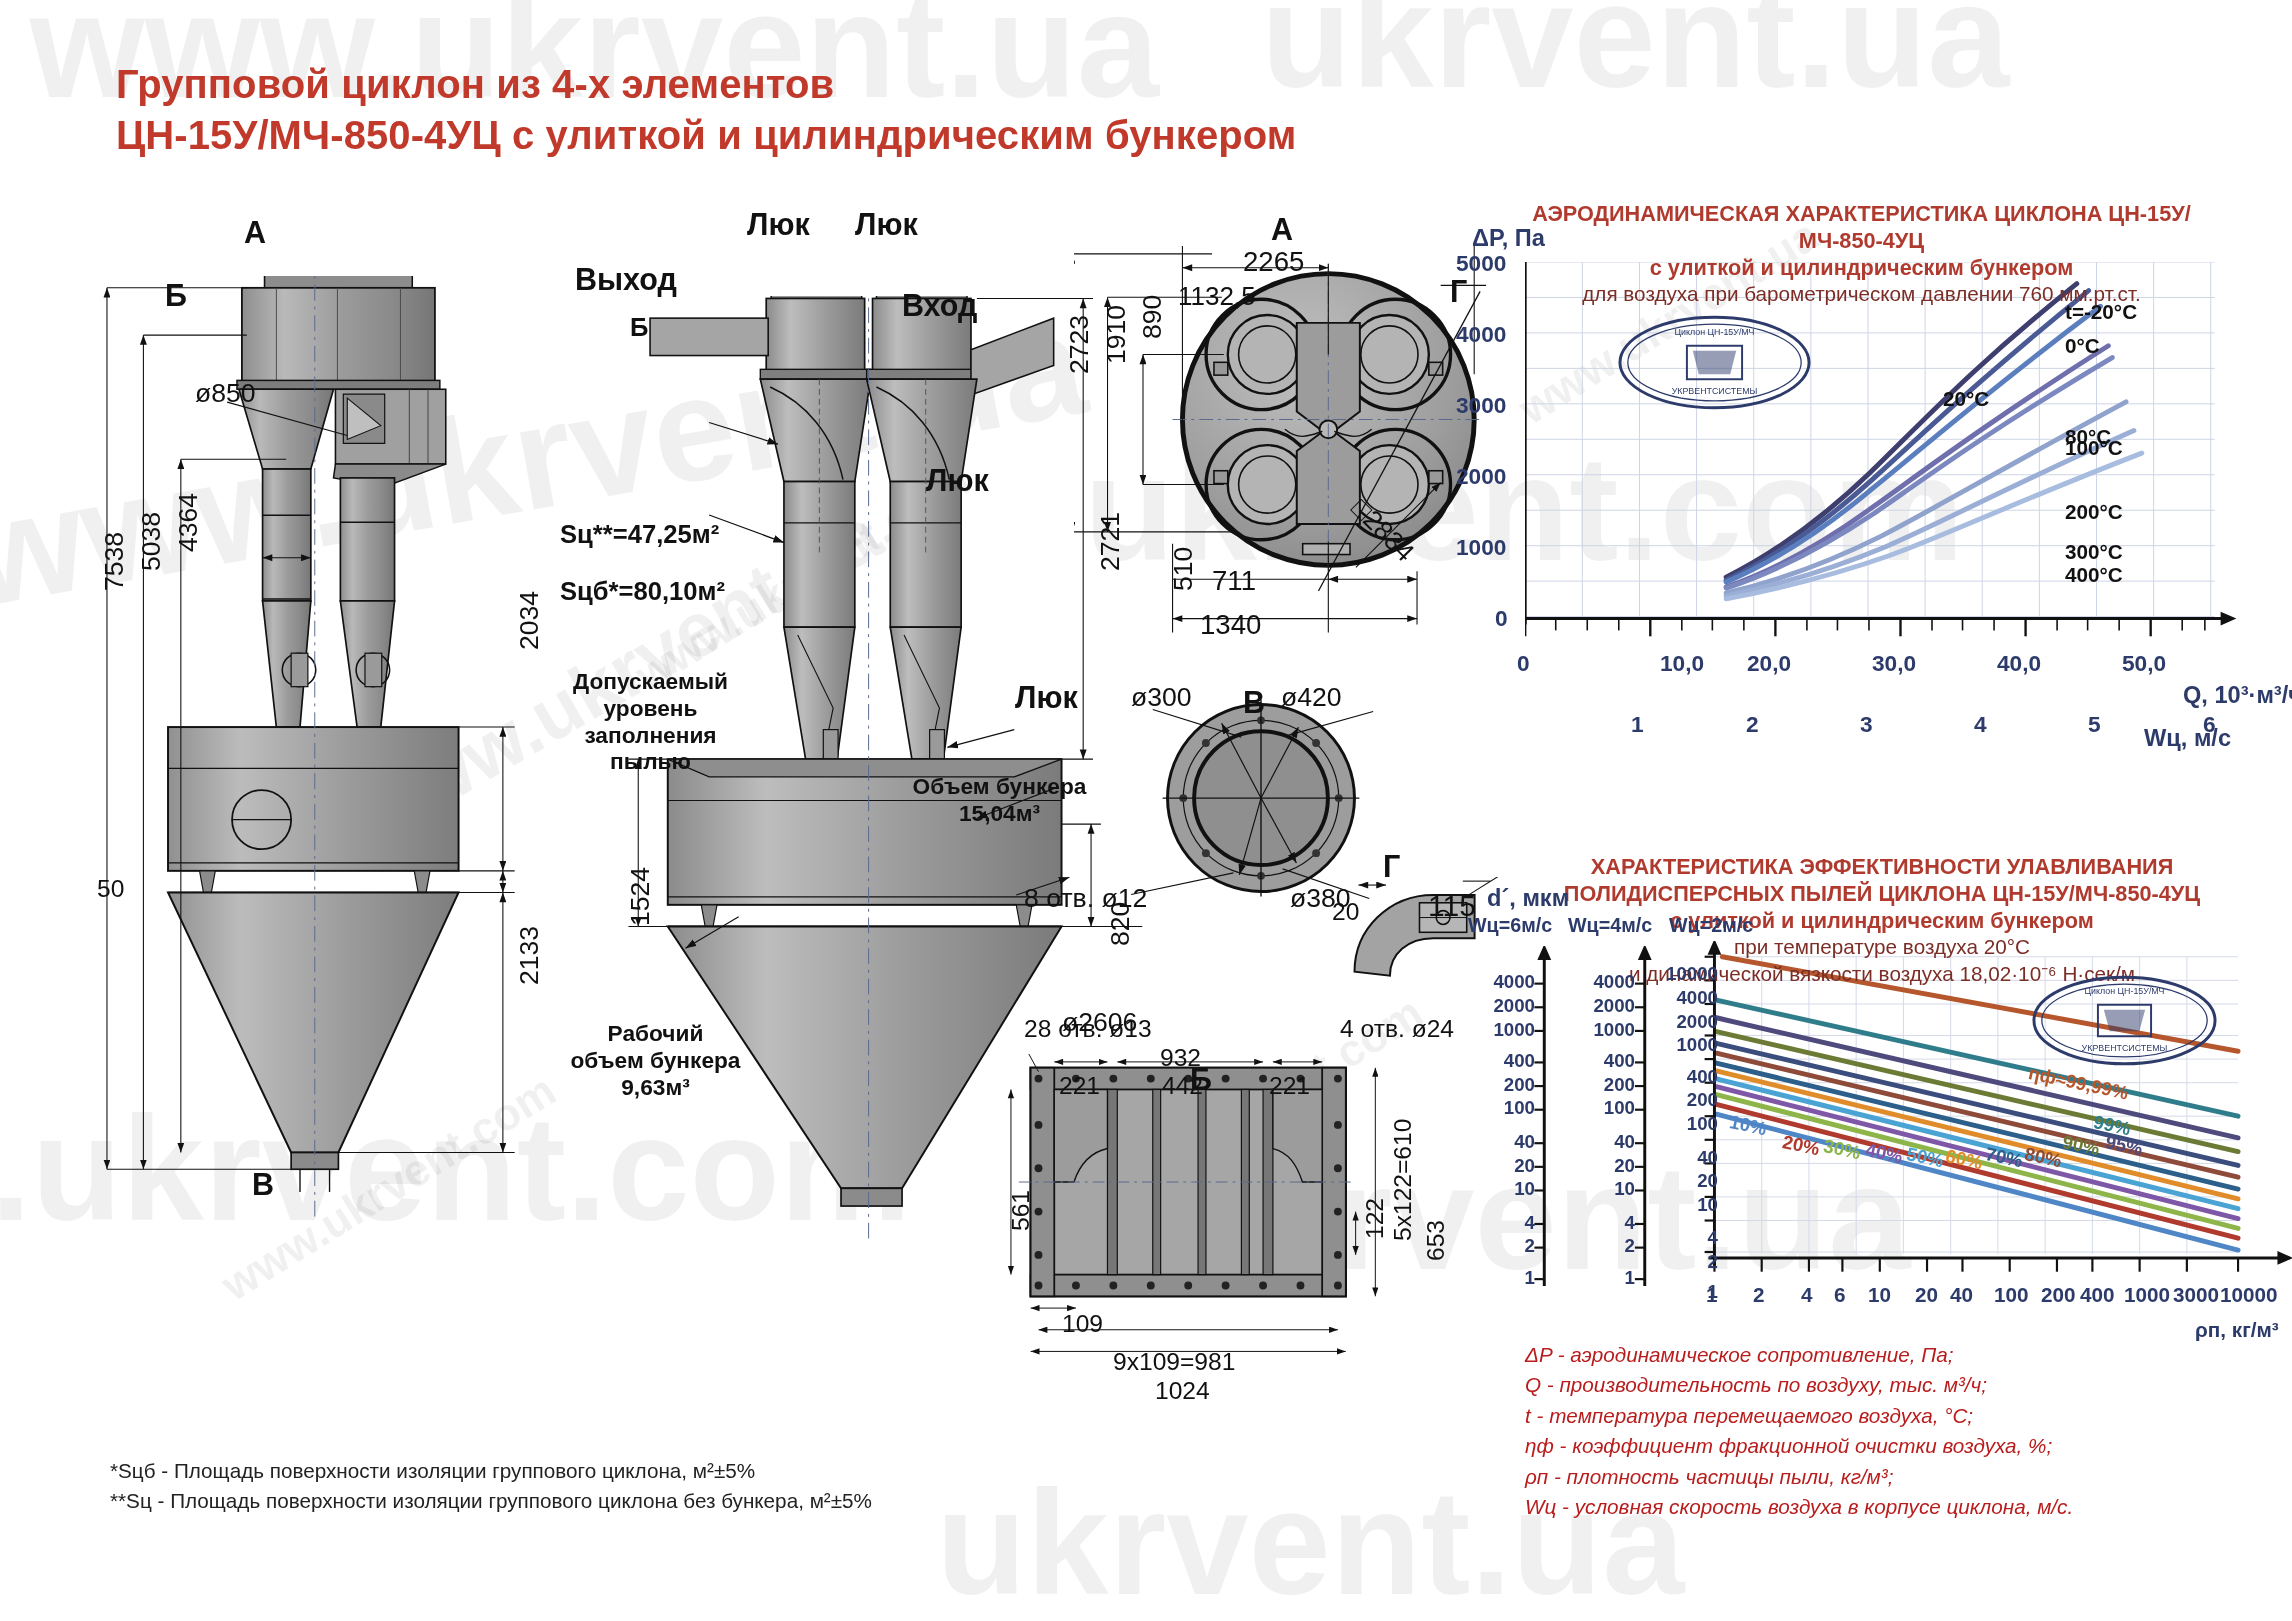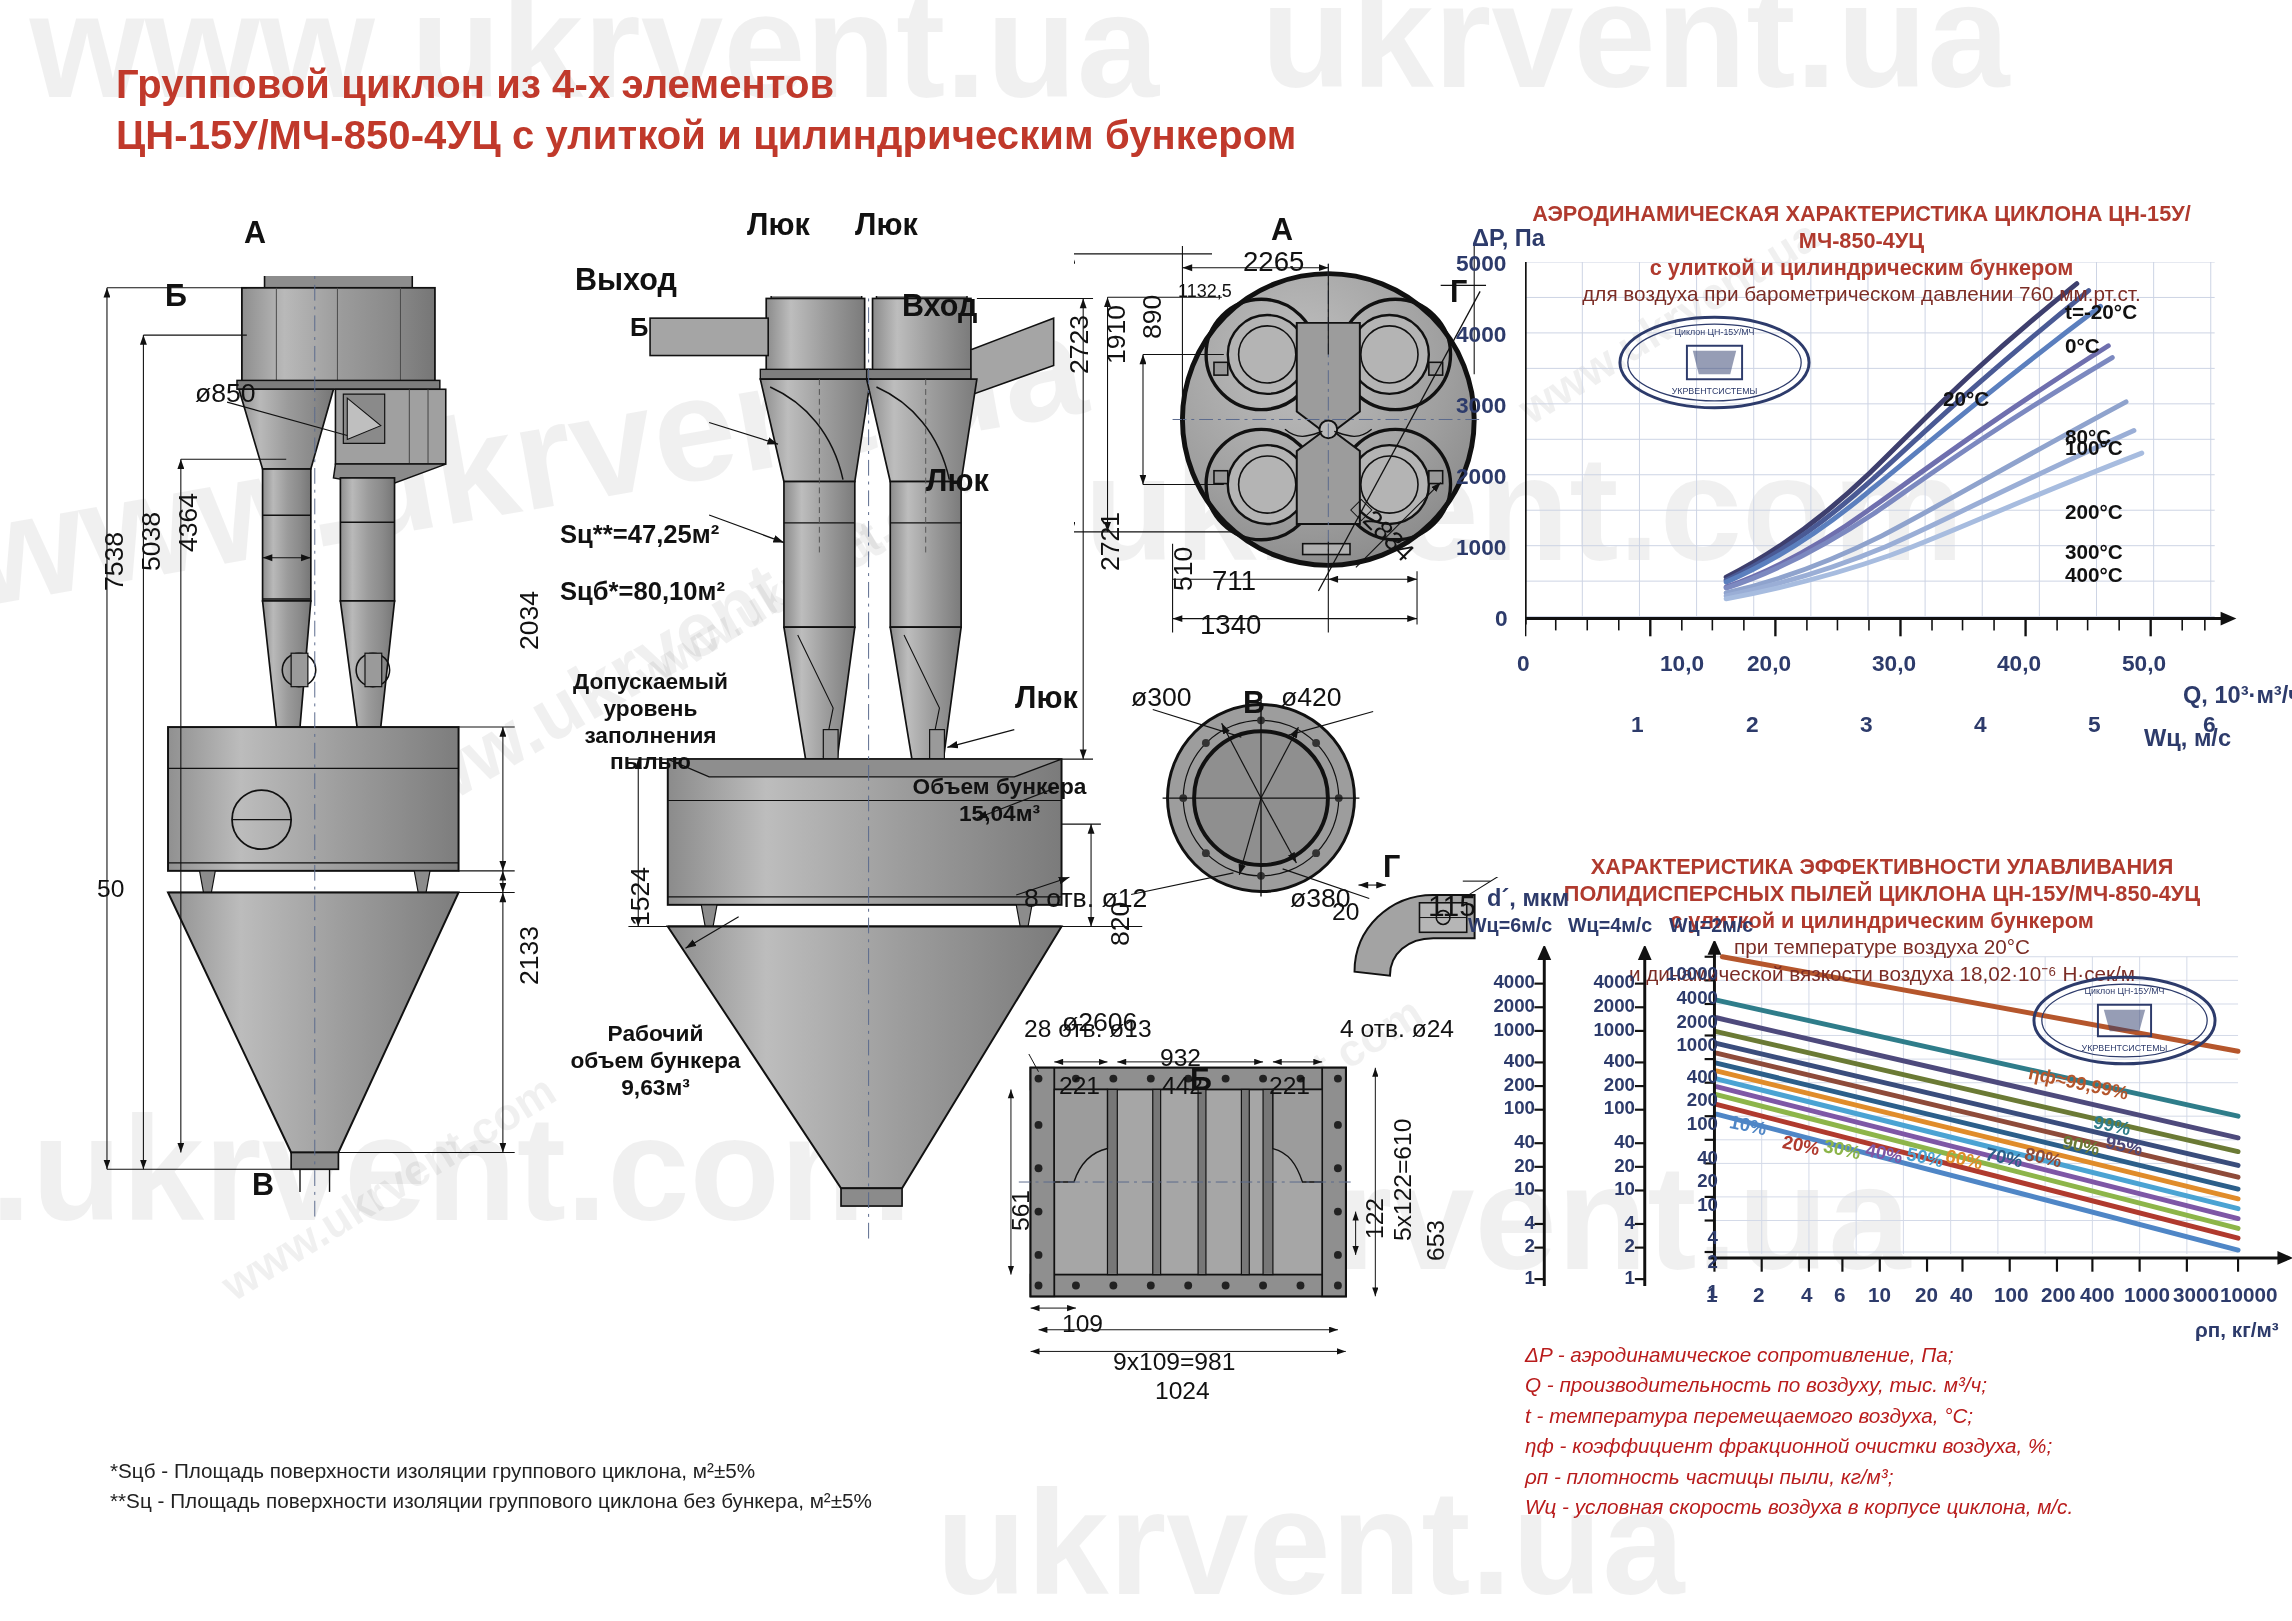--- a/index.html
+++ b/index.html
@@ -341,21 +341,21 @@
     <line x1="258" y1="300" x2="258" y2="392"></line>
     <line x1="100" y1="338" x2="258" y2="338"></line>
     <line x1="258" y1="338" x2="348" y2="338" marker-start="url(#ahs)" marker-end="url(#ah)"></line>
     <line x1="100" y1="378" x2="348" y2="378" marker-start="url(#ahs)" marker-end="url(#ah)"></line>
     <line x1="348" y1="330" x2="348" y2="384"></line>
     <line x1="286" y1="326" x2="372" y2="240" marker-end="url(#ah)"></line>
   </g>
 </svg>
 <div class="lbl big" style="left:1271px;top:212px;">А</div>
 <div class="dim" style="left:1243px;top:246px;font-size:27.6px;">2265</div>
-<div class="dim" style="left:1178px;top:281px;font-size:18px;">1132,5</div>
+<div class="dim" style="left:1178px;top:281px;font-size:26px;">1132,5</div>
 <div class="lbl big" style="left:1450px;top:274px;">Г</div>
 <div class="dim dimv" style="left:1064px;top:374px;font-size:26.6px;">2723</div>
 <div class="dim dimv" style="left:1101px;top:364px;font-size:26.6px;">1910</div>
 <div class="dim dimv" style="left:1137px;top:339px;font-size:26.6px;">890</div>
 <div class="dim dimv" style="left:1168px;top:591px;font-size:26.6px;">510</div>
 <div class="dim" style="left:1212px;top:565px;font-size:27.6px;">711</div>
 <div class="dim" style="left:1200px;top:609px;font-size:27.6px;">1340</div>
 <div class="dim" style="left:1367px;top:493px;font-size:26.6px;transform:rotate(45deg);transform-origin:0 0;">□2834</div>
 
 <svg width="276" height="246" viewBox="0 0 280 250" style="position:absolute;left:1123px;top:680px;z-index:10;">

